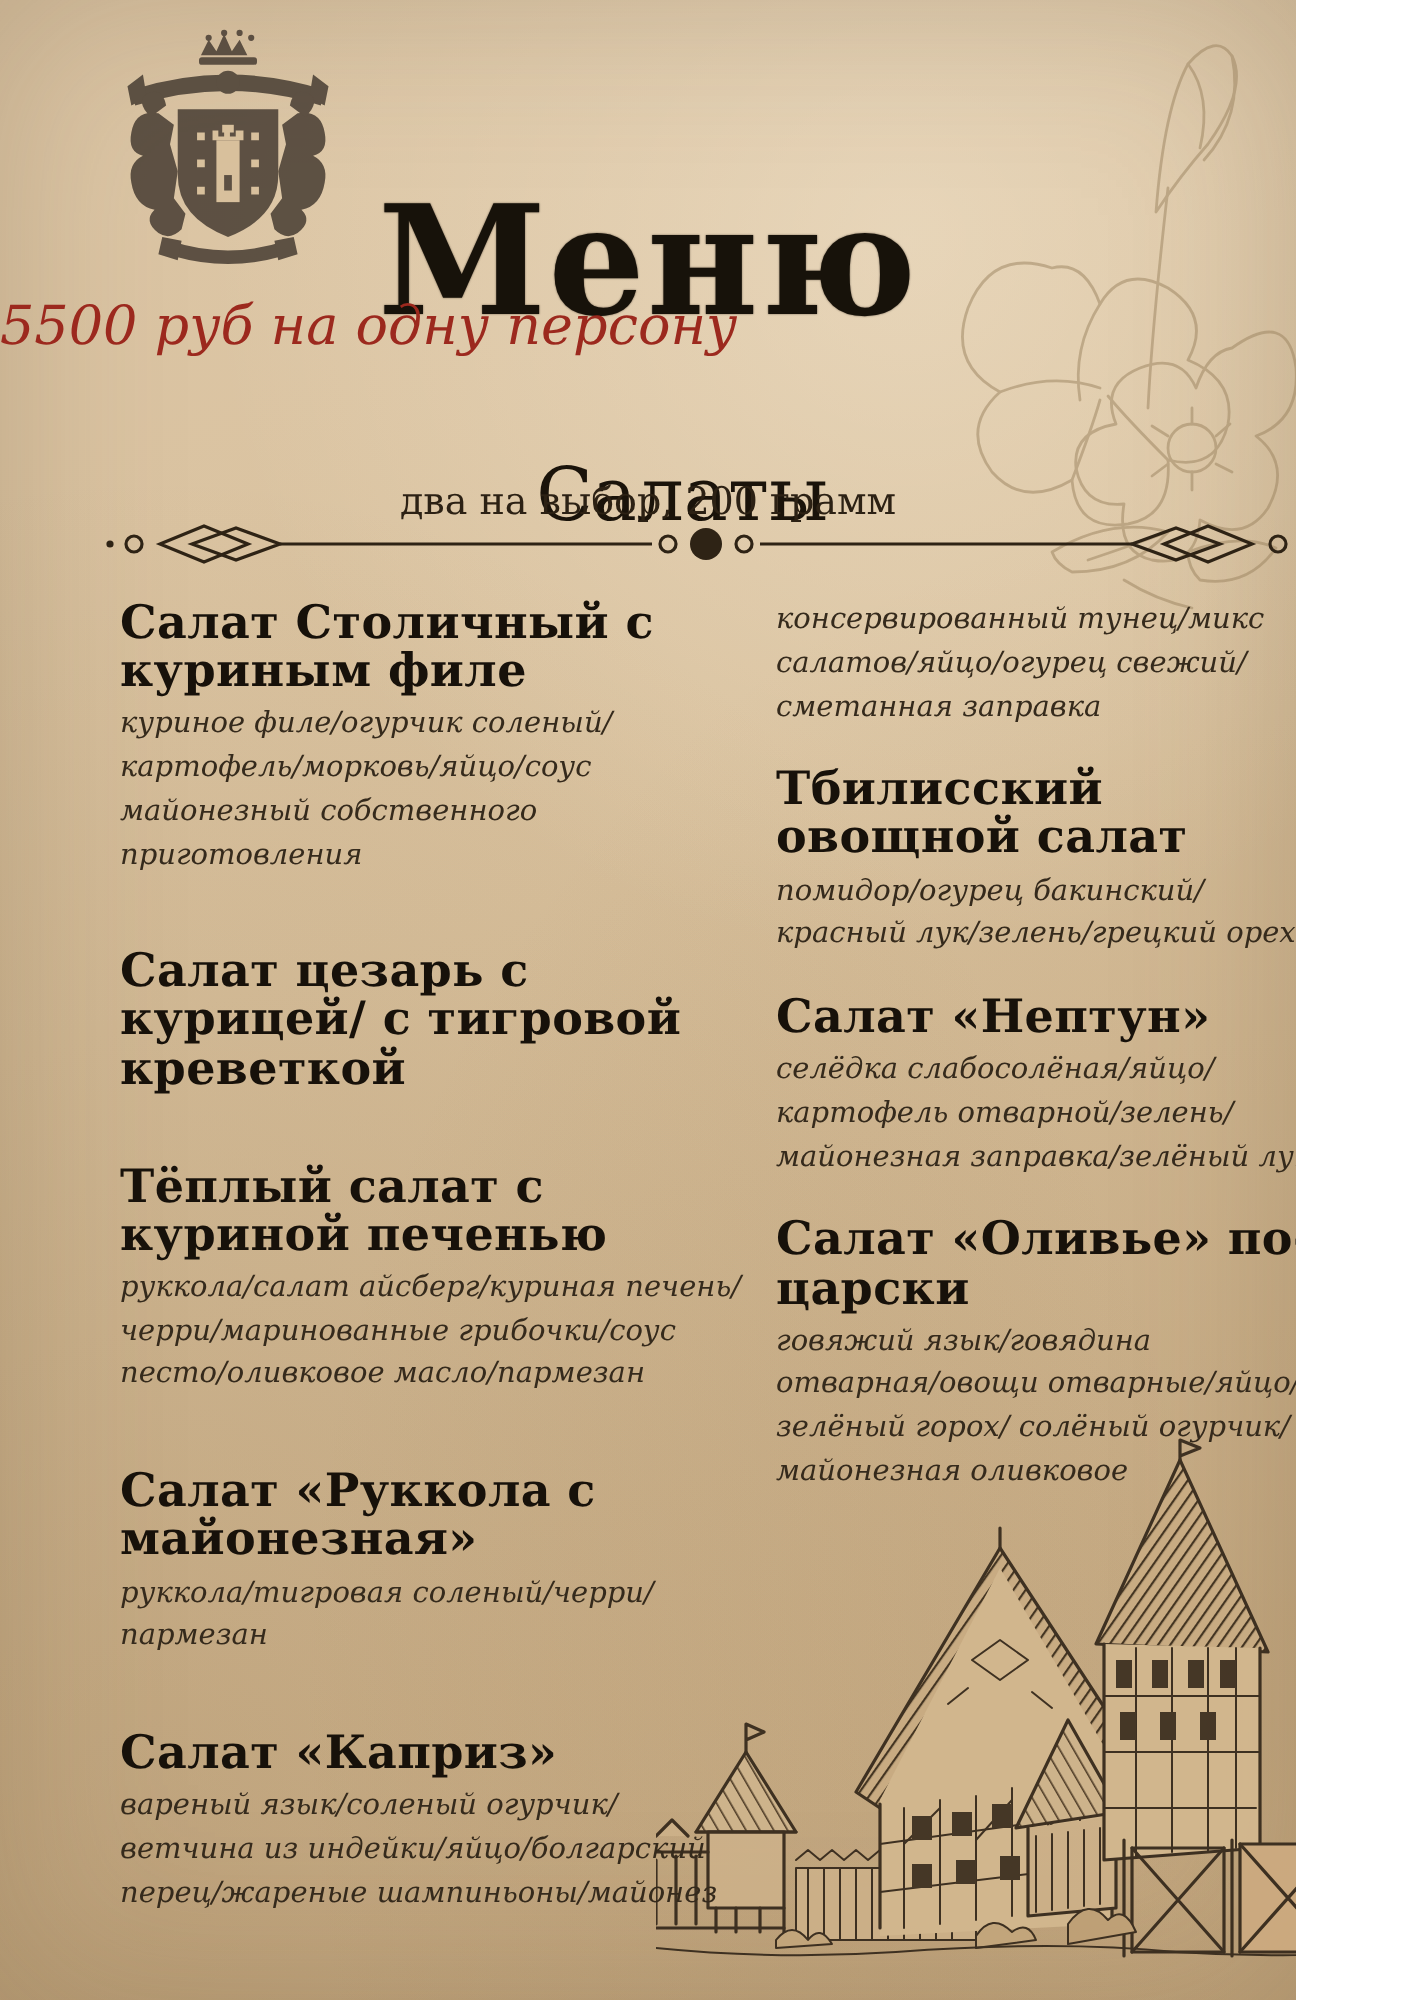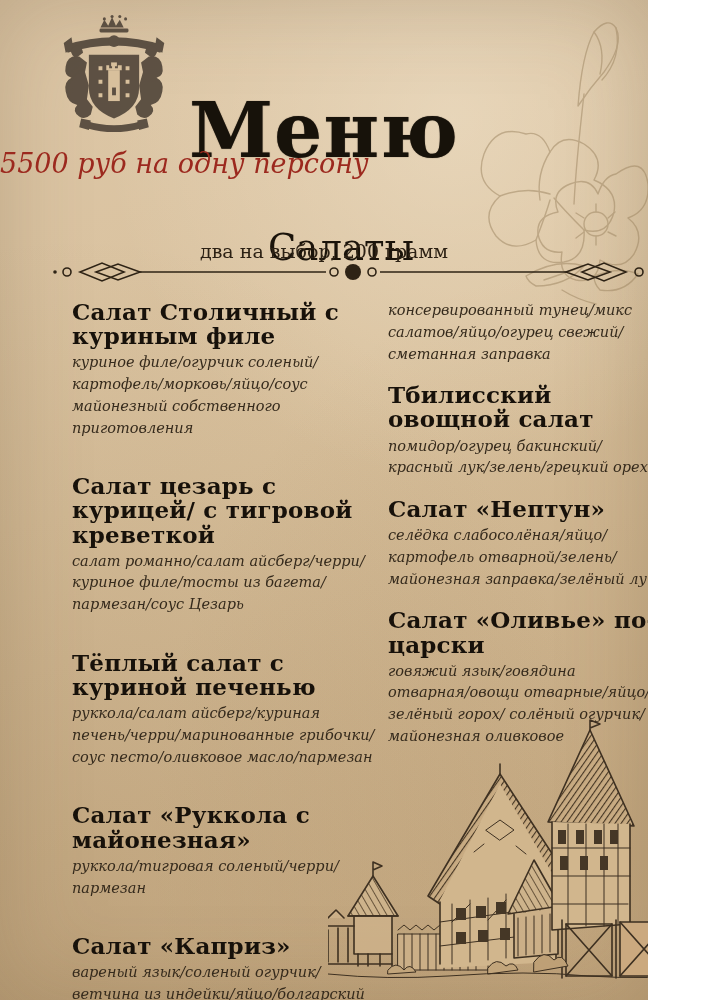--- a/index.html
+++ b/index.html
@@ -46,21 +46,21 @@
   
   .flower{position:absolute;right:0;top:14px;width:182px;height:292px;opacity:.5;}
   .house{position:absolute;left:328px;top:718px;width:378px;height:276px;opacity:.92;}
   
   .columns{
     position:absolute;left:60px;top:300px;width:600px;
     display:grid;grid-template-columns:316px 272px;column-gap:12px;
     z-index:2;
   }
   .item{margin:0 0 0 0;}
-  .col-left .item{margin-bottom:35px;margin-left:12px;}
+  .col-left .item{margin-bottom:35px;}
   .col-right .item{margin-bottom:18px;}
   .item-title{
     margin:0 0 4px 0;
     font-size:23px;font-weight:bold;line-height:1.05;
     color:#17110a;letter-spacing:.2px;
   }
   .item-desc{
     margin:0;
     font-style:italic;font-size:14.5px;line-height:1.5;
     color:#352a1c;
@@ -159,21 +159,20 @@
   </svg>
 
   <div class="columns">
     <div class="col-left">
       <article class="item">
         <h3 class="item-title">Салат Столичный с куриным филе</h3>
         <p class="item-desc">куриное филе/огурчик соленый/картофель/морковь/яйцо/соус майонезный собственного приготовления</p>
       </article>
       <article class="item">
         <h3 class="item-title">Салат цезарь с курицей/ с тигровой креветкой</h3>
-        <p class="item-desc">салат романно/салат айсберг/черри/куриное филе/тосты из багета/пармезан/соус Цезарь</p>
       </article>
       <article class="item">
         <h3 class="item-title">Тёплый салат с куриной печенью</h3>
         <p class="item-desc">руккола/салат айсберг/куриная печень/черри/маринованные грибочки/соус песто/оливковое масло/пармезан</p>
       </article>
       <article class="item">
         <h3 class="item-title">Салат «Руккола с майонезная»</h3>
         <p class="item-desc">руккола/тигровая соленый/черри/пармезан</p>
       </article>
       <article class="item">

